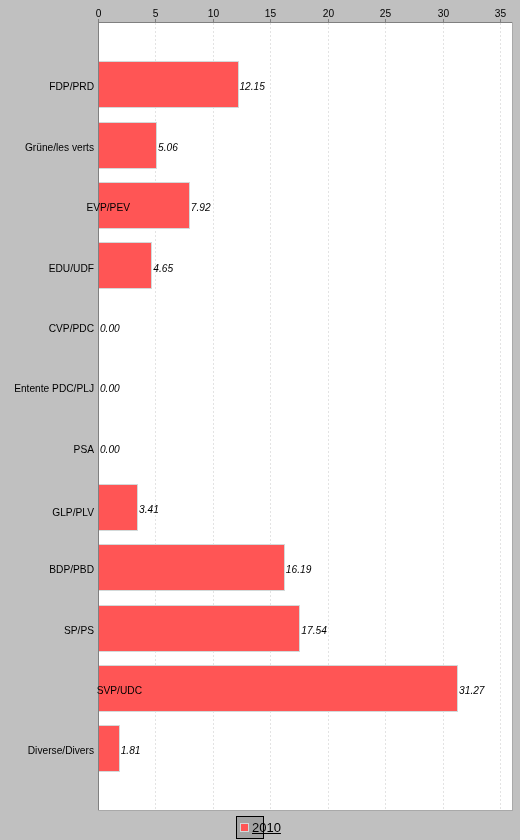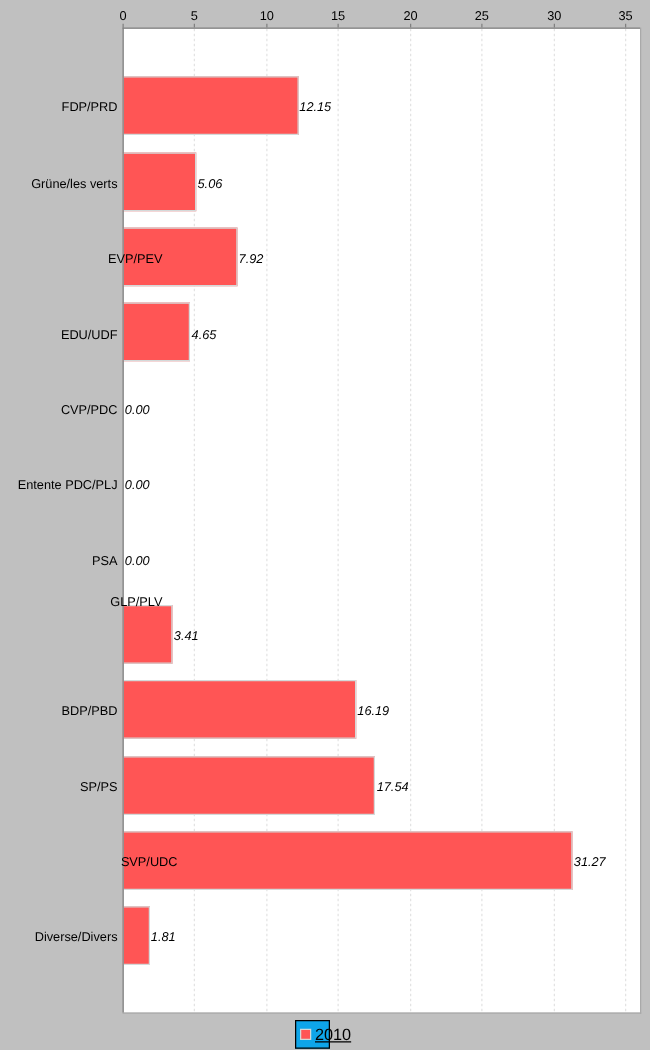--- a/index.html
+++ b/index.html
@@ -38,21 +38,21 @@
   }
   .tick-label{
     position:absolute;top:9px;width:60px;
     font-size:10.2px;line-height:10px;color:#000000;
     white-space:nowrap;text-align:center;
   }
   .tick-mark{position:absolute;top:19px;width:1px;height:3px;background:#808080;}
   .legend-box{
     position:absolute;
     left:236px;top:816px;width:28px;height:23px;
-    background:#0ea5e9;
+    background:#a3a3a3;
     border:1.5px solid #000000;
     box-sizing:border-box;
     display:flex;align-items:center;text-decoration:underline;
   }
   .legend-swatch{
     width:9px;height:9px;margin-left:3px;
     background:#d3d9d9;display:inline-block;
   }
   .legend-swatch-fill{display:block;width:7px;height:7px;margin:1px;background:#ff5555;}
   .legend-label{font-size:13px;line-height:13px;color:#000000;white-space:nowrap;margin-left:3px;}
@@ -127,21 +127,21 @@
     <div class="cat-label" style="top: 203.155px; margin-left: 36px;">EVP/PEV</div>
     <div class="value-label" style="left: 153.309px; top: 263.525px;">4.65</div>
     <div class="cat-label" style="top: 263.525px;">EDU/UDF</div>
     <div class="value-label" style="left: 99.9px; top: 323.895px;">0.00</div>
     <div class="cat-label" style="top: 323.895px;">CVP/PDC</div>
     <div class="value-label" style="left: 99.9px; top: 384.265px;">0.00</div>
     <div class="cat-label" style="top: 384.265px;">Entente PDC/PLJ</div>
     <div class="value-label" style="left: 99.9px; top: 444.635px;">0.00</div>
     <div class="cat-label" style="top: 444.635px;">PSA</div>
     <div class="value-label" style="left: 139.066px; top: 505.005px;">3.41</div>
-    <div class="cat-label" style="top: 478px; padding-left: 36px;">GLP/PLV</div>
+    <div class="cat-label" style="top: 508px;">GLP/PLV</div>
     <div class="value-label" style="left: 285.854px; top: 565.375px;">16.19</div>
     <div class="cat-label" style="top: 565.375px;">BDP/PBD</div>
     <div class="value-label" style="left: 301.359px; top: 625.745px;">17.54</div>
     <div class="cat-label" style="top: 625.745px;">SP/PS</div>
     <div class="value-label" style="left: 459.058px; top: 686.115px; text-align: right;">31.27</div>
     <div class="cat-label" style="top: 686.115px; padding-left: 48px;">SVP/UDC</div>
     <div class="value-label" style="left: 120.689px; top: 746.485px;">1.81</div>
     <div class="cat-label" style="top: 746.485px;">Diverse/Divers</div>
   </div>
 

